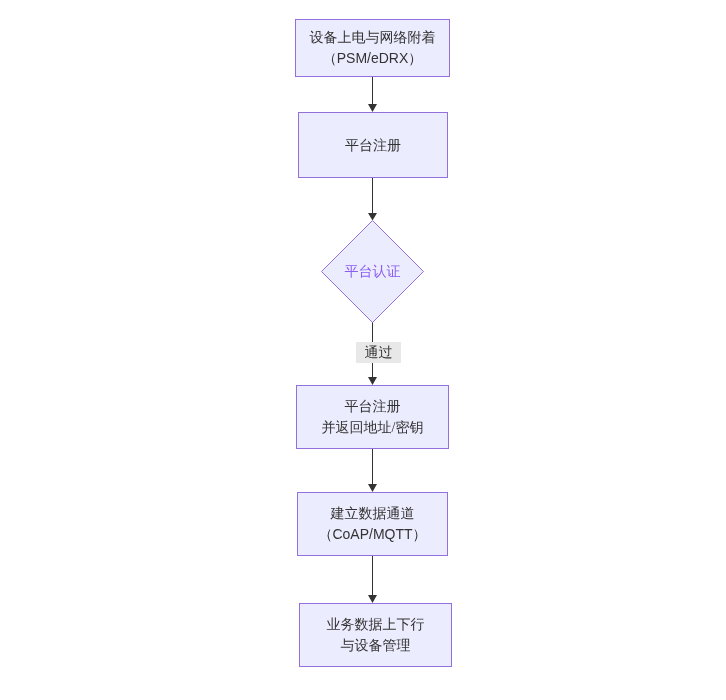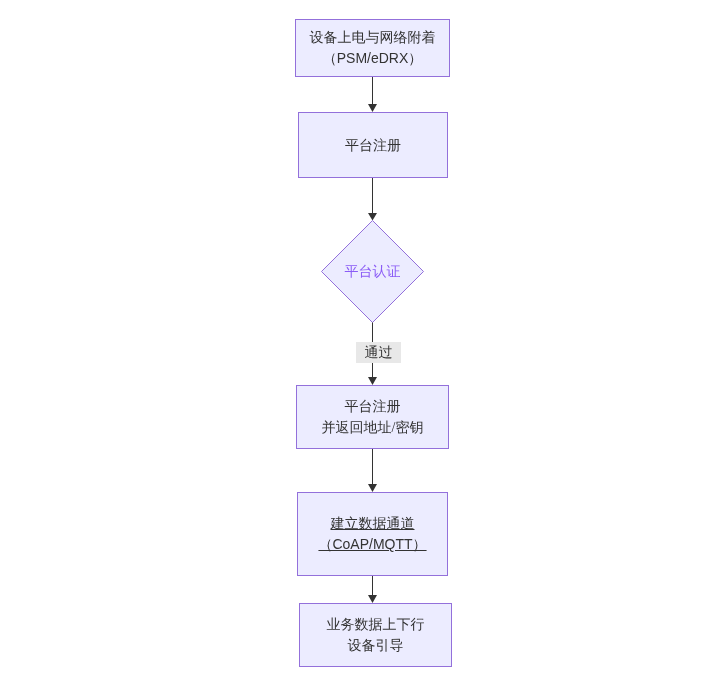--- a/index.html
+++ b/index.html
@@ -34,21 +34,21 @@
     justify-content: center;
     text-align: center;
     font-size: 14px;
     line-height: 21px;
     color: #333333;
     z-index: 2;
   }
   .node-power    { left: 295px; top: 19px;  width: 155px; height: 58px; }
   .node-boot     { left: 298px; top: 112px; width: 150px; height: 66px; }
   .node-register { left: 296px; top: 385px; width: 153px; height: 64px; font-family: Liberation Serif, serif; }
-  .node-channel  { left: 297px; top: 492px; width: 151px; height: 84px; text-decoration: underline; }
+  .node-channel  { left: 297px; top: 492px; width: 151px; height: 64px; }
   .node-business { left: 299px; top: 603px; width: 153px; height: 64px; }
   .diamond-text {
     position: absolute;
     left: 322px;
     top: 261px;
     width: 101px;
     height: 21px;
     display: flex;
     align-items: center;
     justify-content: center;
@@ -116,16 +116,16 @@
     <span>并返回地址/密钥</span>
   </div>
 
   <div class="node node-channel">
     <span>建立数据通道</span>
     <span>（CoAP/MQTT）</span>
   </div>
 
   <div class="node node-business">
     <span>业务数据上下行</span>
-    <span>设备引导</span>
+    <span>与设备管理</span>
   </div>
 
 </div>
 
 </body></html>

